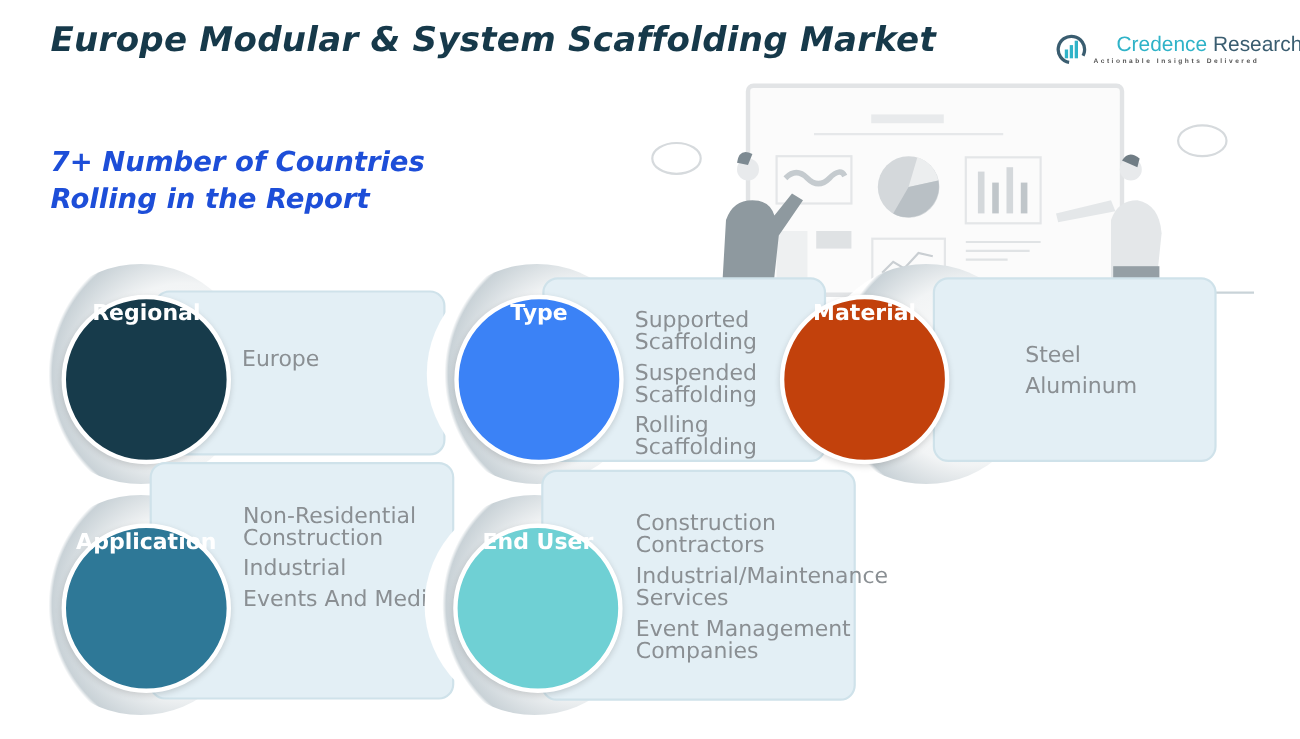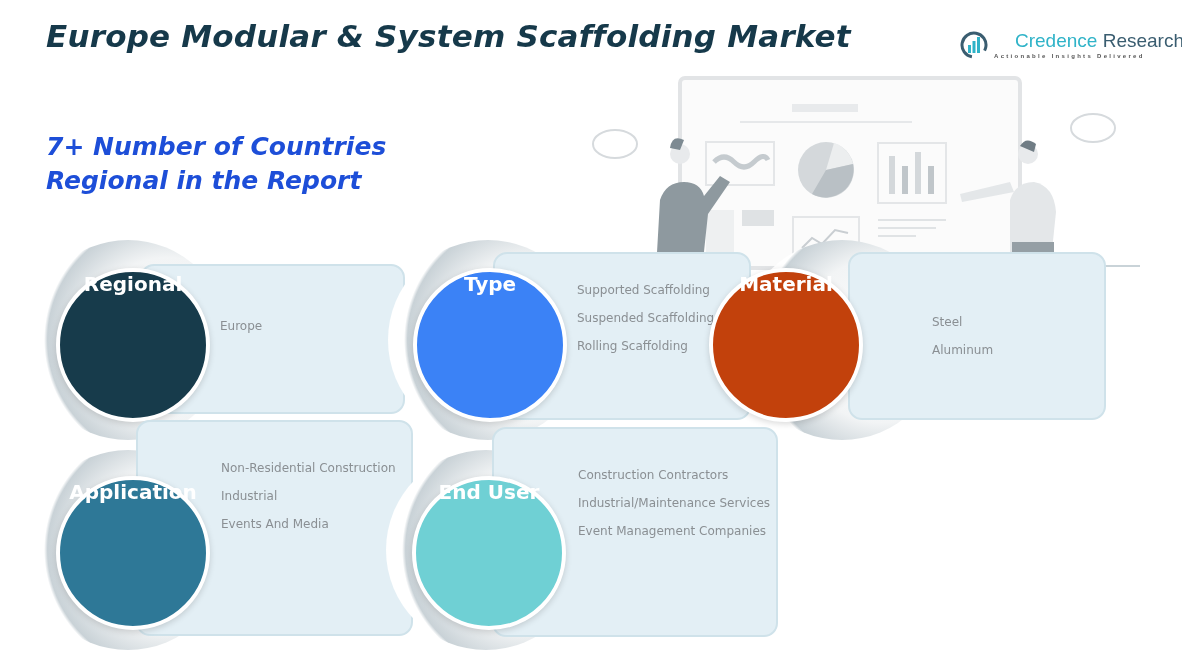--- a/index.html
+++ b/index.html
@@ -16,30 +16,30 @@
   .logo-tag { font-family:"Liberation Sans", sans-serif; font-size:6px; letter-spacing:2.3px; color:#555; margin-top:1px; white-space:nowrap; font-weight:bold; }
 
   .illus { position:absolute; left:580px; top:70px; width:580px; height:200px; }
 
   .panel { position:absolute; background:#e3eff5; border:2px solid #cfe2ea; border-radius:14px; box-sizing:border-box; }
   .halo { position:absolute; border-radius:50%;
           background:radial-gradient(circle at 70% 50%, #ffffff 0%, #f2f4f5 48%, #c9d2d7 70%, #ffffff 72%); }
   .circle { position:absolute; border-radius:50%; border:4px solid #ffffff; box-sizing:border-box;
             display:flex; align-items:flex-start; justify-content:center; color:#ffffff; font-weight:bold; font-size:20px;
             box-shadow:0 2px 6px rgba(0,0,0,0.15); }
-  .items { position:absolute; color:#8a8f93; font-size:12px; line-height:20px; }
+  .items { position:absolute; color:#8a8f93; font-size:20px; line-height:20px; }
   .items .it { margin-bottom:8px; }
 </style>
 </head>
 <body>
 
 <div class="title">Europe Modular &amp; System Scaffolding Market</div>
 <div class="subtitle">
   <div>7+ Number of Countries</div>
-  <div>Regional in the Report</div>
+  <div>Rolling in the Report</div>
 </div>
 
 <div class="logo">
   <svg width="28" height="28" viewBox="0 0 28 28">
     <circle cx="14" cy="14" r="12" fill="none" stroke="#3a5d70" stroke-width="3" stroke-dasharray="60 16" transform="rotate(100 14 14)"></circle>
     <rect x="8" y="14" width="3" height="8" fill="#2fb3c8"></rect>
     <rect x="12.5" y="10" width="3" height="12" fill="#2fb3c8"></rect>
     <rect x="17" y="6" width="3" height="16" fill="#2fb3c8"></rect>
   </svg>
   <div class="logo-text">

